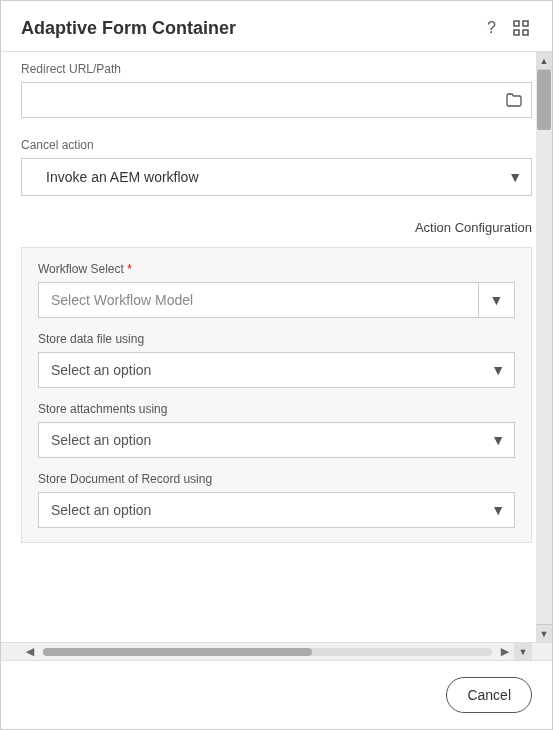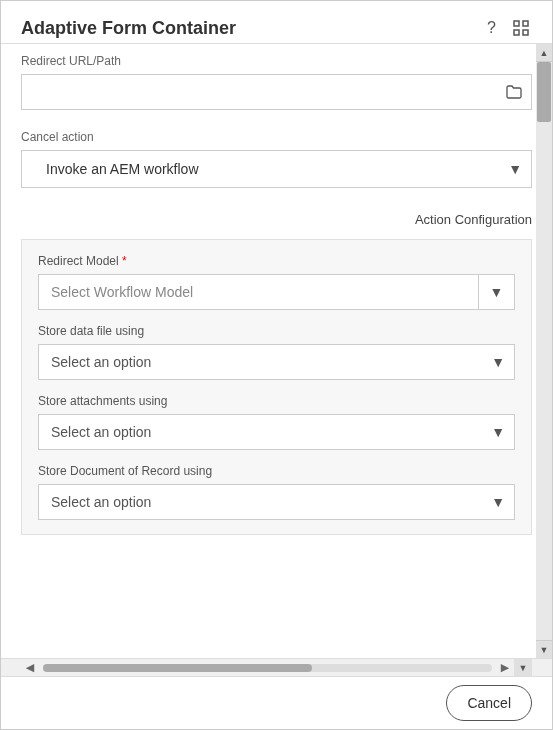--- a/index.html
+++ b/index.html
@@ -26,21 +26,21 @@
       display: flex;
       flex-direction: column;
       position: relative;
       overflow: hidden;
     }
 
     .modal-header {
       display: flex;
       align-items: center;
       justify-content: space-between;
-      padding: 16px 20px 4px 20px;
+      padding: 16px 20px 12px 20px;
       border-bottom: 1px solid #ddd;
       flex-shrink: 0;
     }
 
     .modal-title {
       font-size: 18px;
       font-weight: 600;
       color: #333;
     }
 
@@ -287,21 +287,21 @@
       width: 60%;
       height: 100%;
       background: #aaa;
       border-radius: 4px;
     }
 
     .modal-footer {
       display: flex;
       justify-content: flex-end;
       align-items: center;
-      padding: 8px 20px;
+      padding: 16px 20px;
       border-top: 1px solid #ddd;
       gap: 12px;
       flex-shrink: 0;
     }
 
     .btn-cancel {
       height: 36px;
       padding: 0 20px;
       background: #fff;
       border: 1px solid #555;
@@ -442,21 +442,21 @@
             <span class="select-chevron">▼</span>
           </div>
         </div>
 
         <div class="action-config-section">
           <div class="section-label">Action Configuration</div>
           <div class="inner-section">
 
             <div class="inner-field">
               <span class="inner-field-label">
-                <span>Redirect Model</span><span class="required-star"> *</span>
+                <span>Workflow Select</span><span class="required-star"> *</span>
               </span>
               <div class="workflow-model-select">
                 <select style="color:#888;">
                   <option value="">Select Workflow Model</option>
                 </select>
                 <button class="workflow-model-chevron-btn">▼</button>
               </div>
             </div>
 
             <div class="inner-field">

